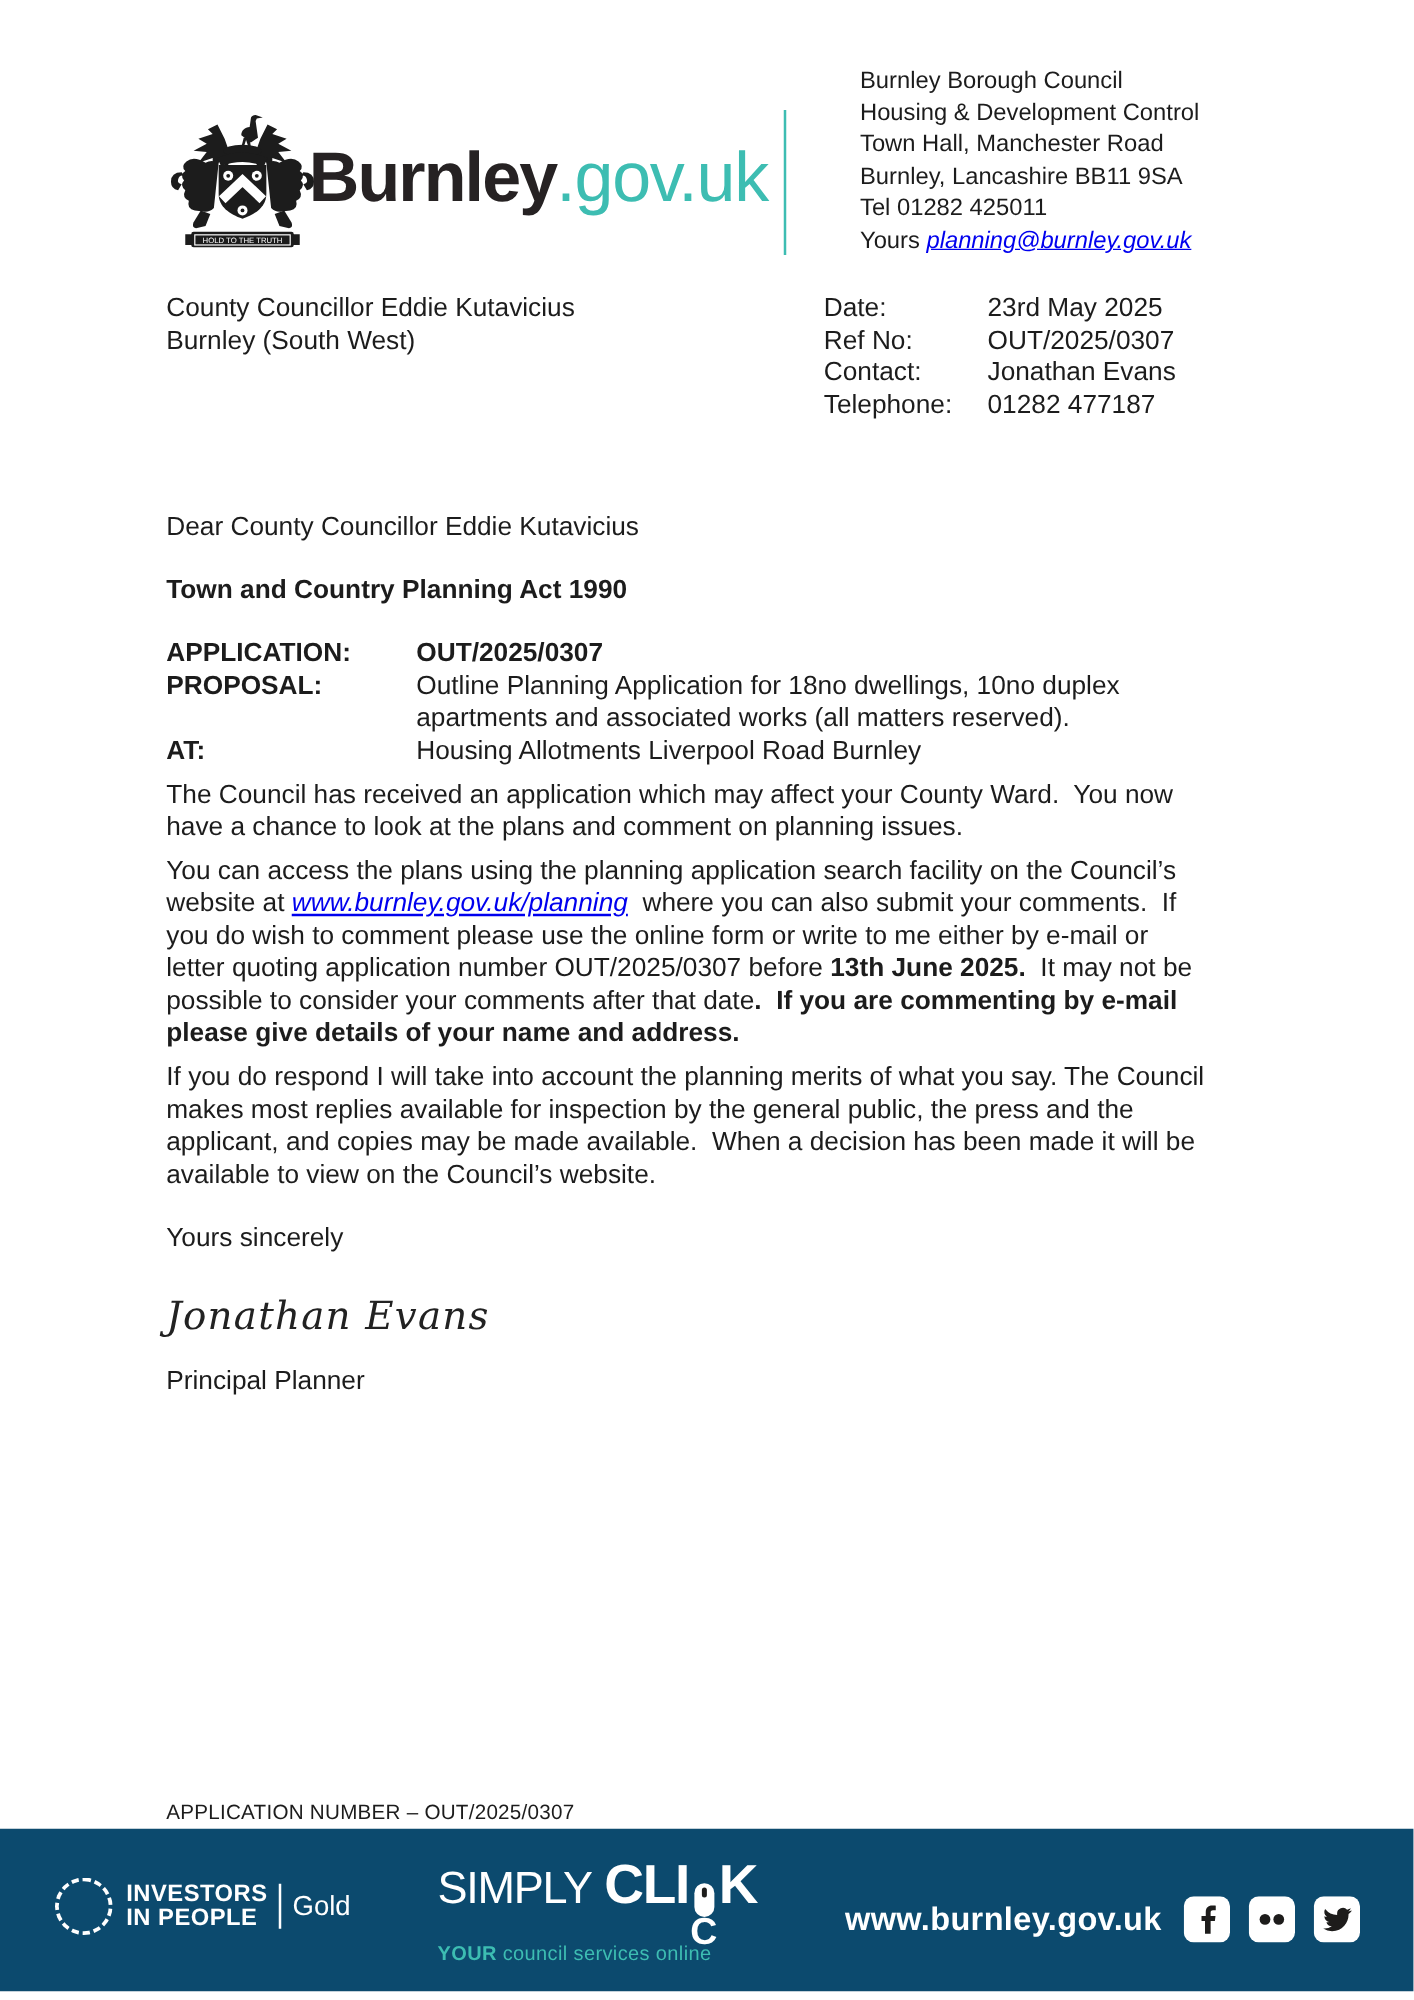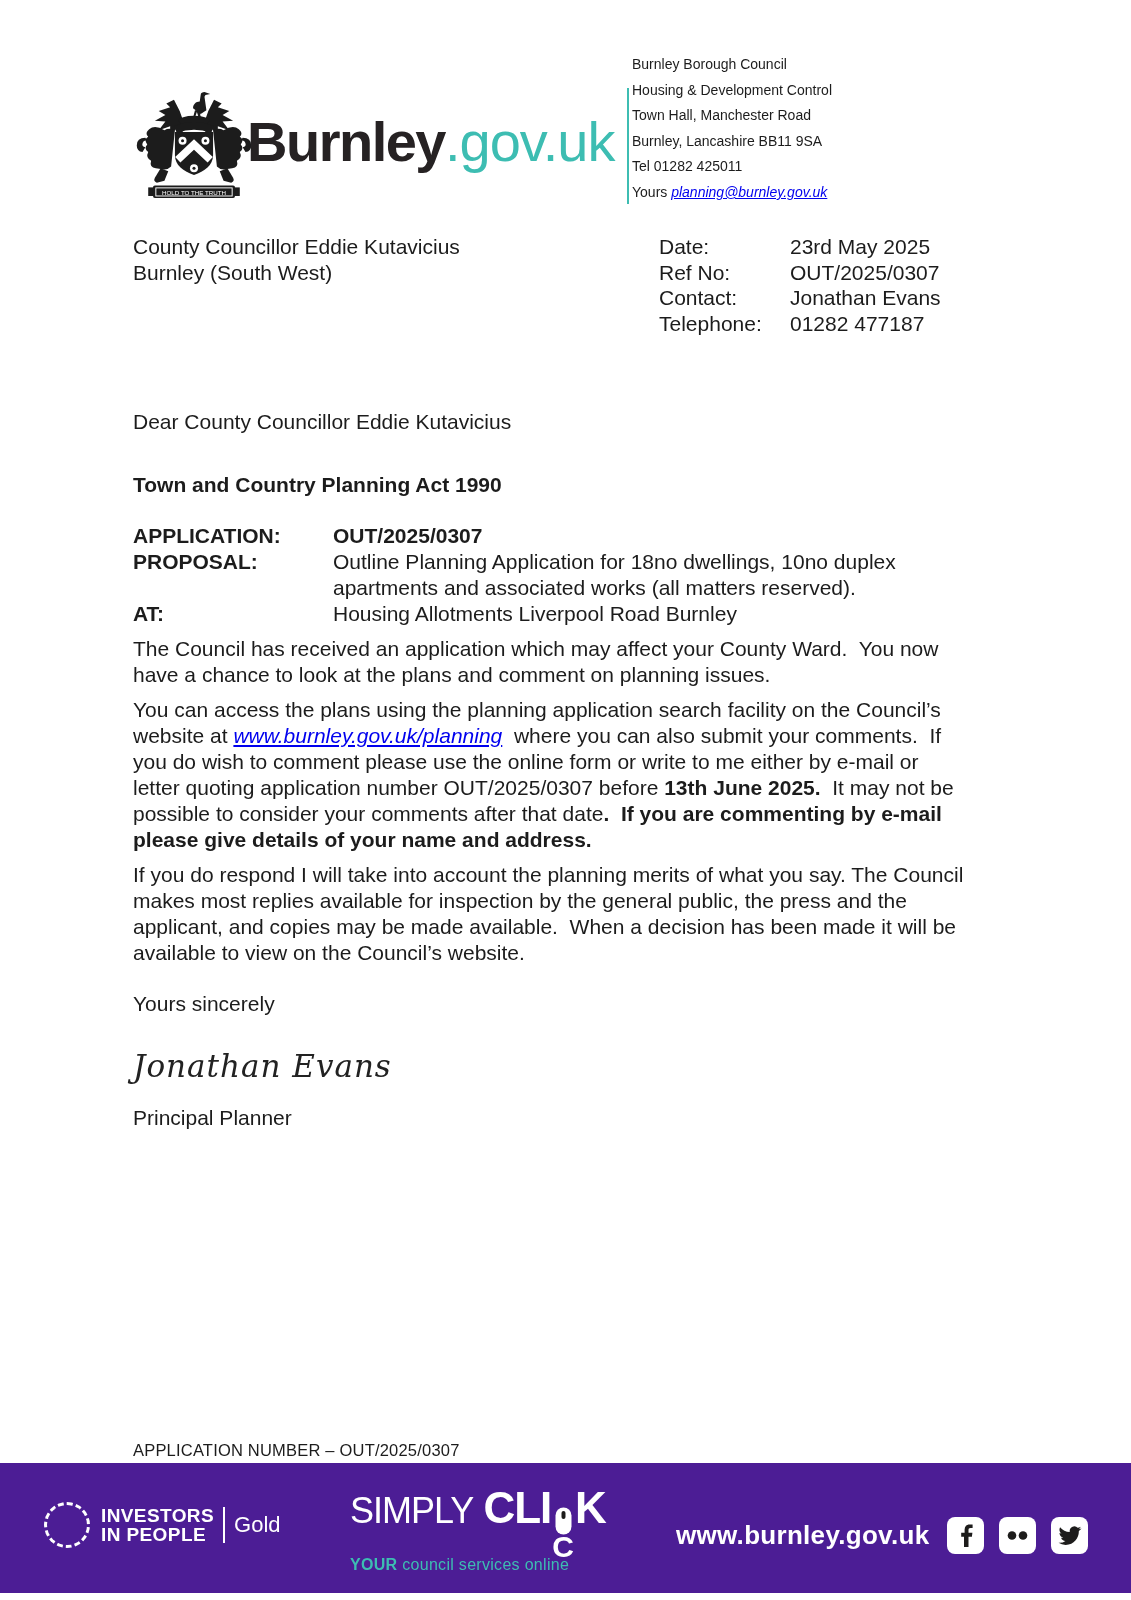--- a/index.html
+++ b/index.html
@@ -6,43 +6,43 @@
   .page{
     position:relative;width:1131px;height:1600px;background:#ffffff;overflow:hidden;
     font-family:"Liberation Sans", sans-serif;color:#1c1c1c;
   }
   
   .crest{position:absolute;left:132px;top:84px;width:124px;height:120px;}
   .brand{position:absolute;left:247px;top:112px;font-size:56px;line-height:60px;white-space:nowrap;}
   .brand-name{font-weight:bold;color:#262223;letter-spacing:-1.5px;}
   .brand-suffix{font-weight:400;color:#3dbdb2;letter-spacing:-1px;}
   .header-divider{position:absolute;left:627px;top:88px;width:2px;height:116px;background:#3dbdb2;}
-  .office-address{position:absolute;left:632px;top:52px;font-size:14px;line-height:25.6px;}
+  .office-address{position:absolute;left:688px;top:52px;font-size:19px;line-height:25.6px;}
   .link{color:#0000ee;text-decoration:underline;font-style:italic;}
   
   .addressee{position:absolute;left:133px;top:234px;font-size:21px;line-height:26px;}
   .meta{position:absolute;left:659px;top:234px;font-size:21px;line-height:25.6px;}
   .meta-row{display:flex;align-items:center;}
   .meta-label{width:131px;flex:none;}
   
   .letter{position:absolute;left:133px;top:409px;width:833px;font-size:21px;line-height:26px;}
   .pre{white-space:pre-wrap;}
-  .subject{margin-top:37px;font-weight:bold;}
+  .subject{margin-top:24px;font-weight:bold;}
   .app-table{margin-top:25px;}
   .app-row{display:flex;}
   .app-label{width:200px;flex:none;font-weight:bold;}
   .app-value{width:604px;}
   .app-value.bold{font-weight:bold;}
   .para{margin-top:9px;}
   .closing{margin-top:25px;}
   .signature{margin-top:36px;font-family:"DejaVu Serif", serif;font-style:italic;font-size:31px;letter-spacing:1px;color:#222;}
   .role{margin-top:26px;}
   
   .footer-note{position:absolute;left:133px;top:1441px;font-size:16.5px;letter-spacing:0.2px;}
-  .footer-bar{position:absolute;left:0;top:1463px;width:1131px;height:130px;background:#4c1d95;color:#fff;}
+  .footer-bar{position:absolute;left:0;top:1463px;width:1131px;height:130px;background:#0c4a6e;color:#fff;}
   .iip{position:absolute;left:44px;top:39px;display:flex;align-items:center;}
   .iip-wreath{width:40px;height:40px;border:3px dashed #fff;border-radius:50%;flex:none;}
   .iip-text{margin-left:11px;font-size:19px;line-height:19px;font-weight:bold;letter-spacing:0.4px;}
   .iip-sep{width:2px;height:36px;background:#fff;margin:0 9px;}
   .iip-award{font-size:22px;}
   .sc{position:absolute;left:350px;top:20px;}
   .sc-row{display:flex;align-items:baseline;}
   .sc-simply{font-size:36px;font-weight:400;letter-spacing:-1px;margin-right:10px;}
   .sc-click{font-size:44px;font-weight:bold;letter-spacing:-1px;}
   .sc-mousecol{display:inline-flex;flex-direction:column;align-items:center;transform:translateY(12px);margin:0 1px;}

